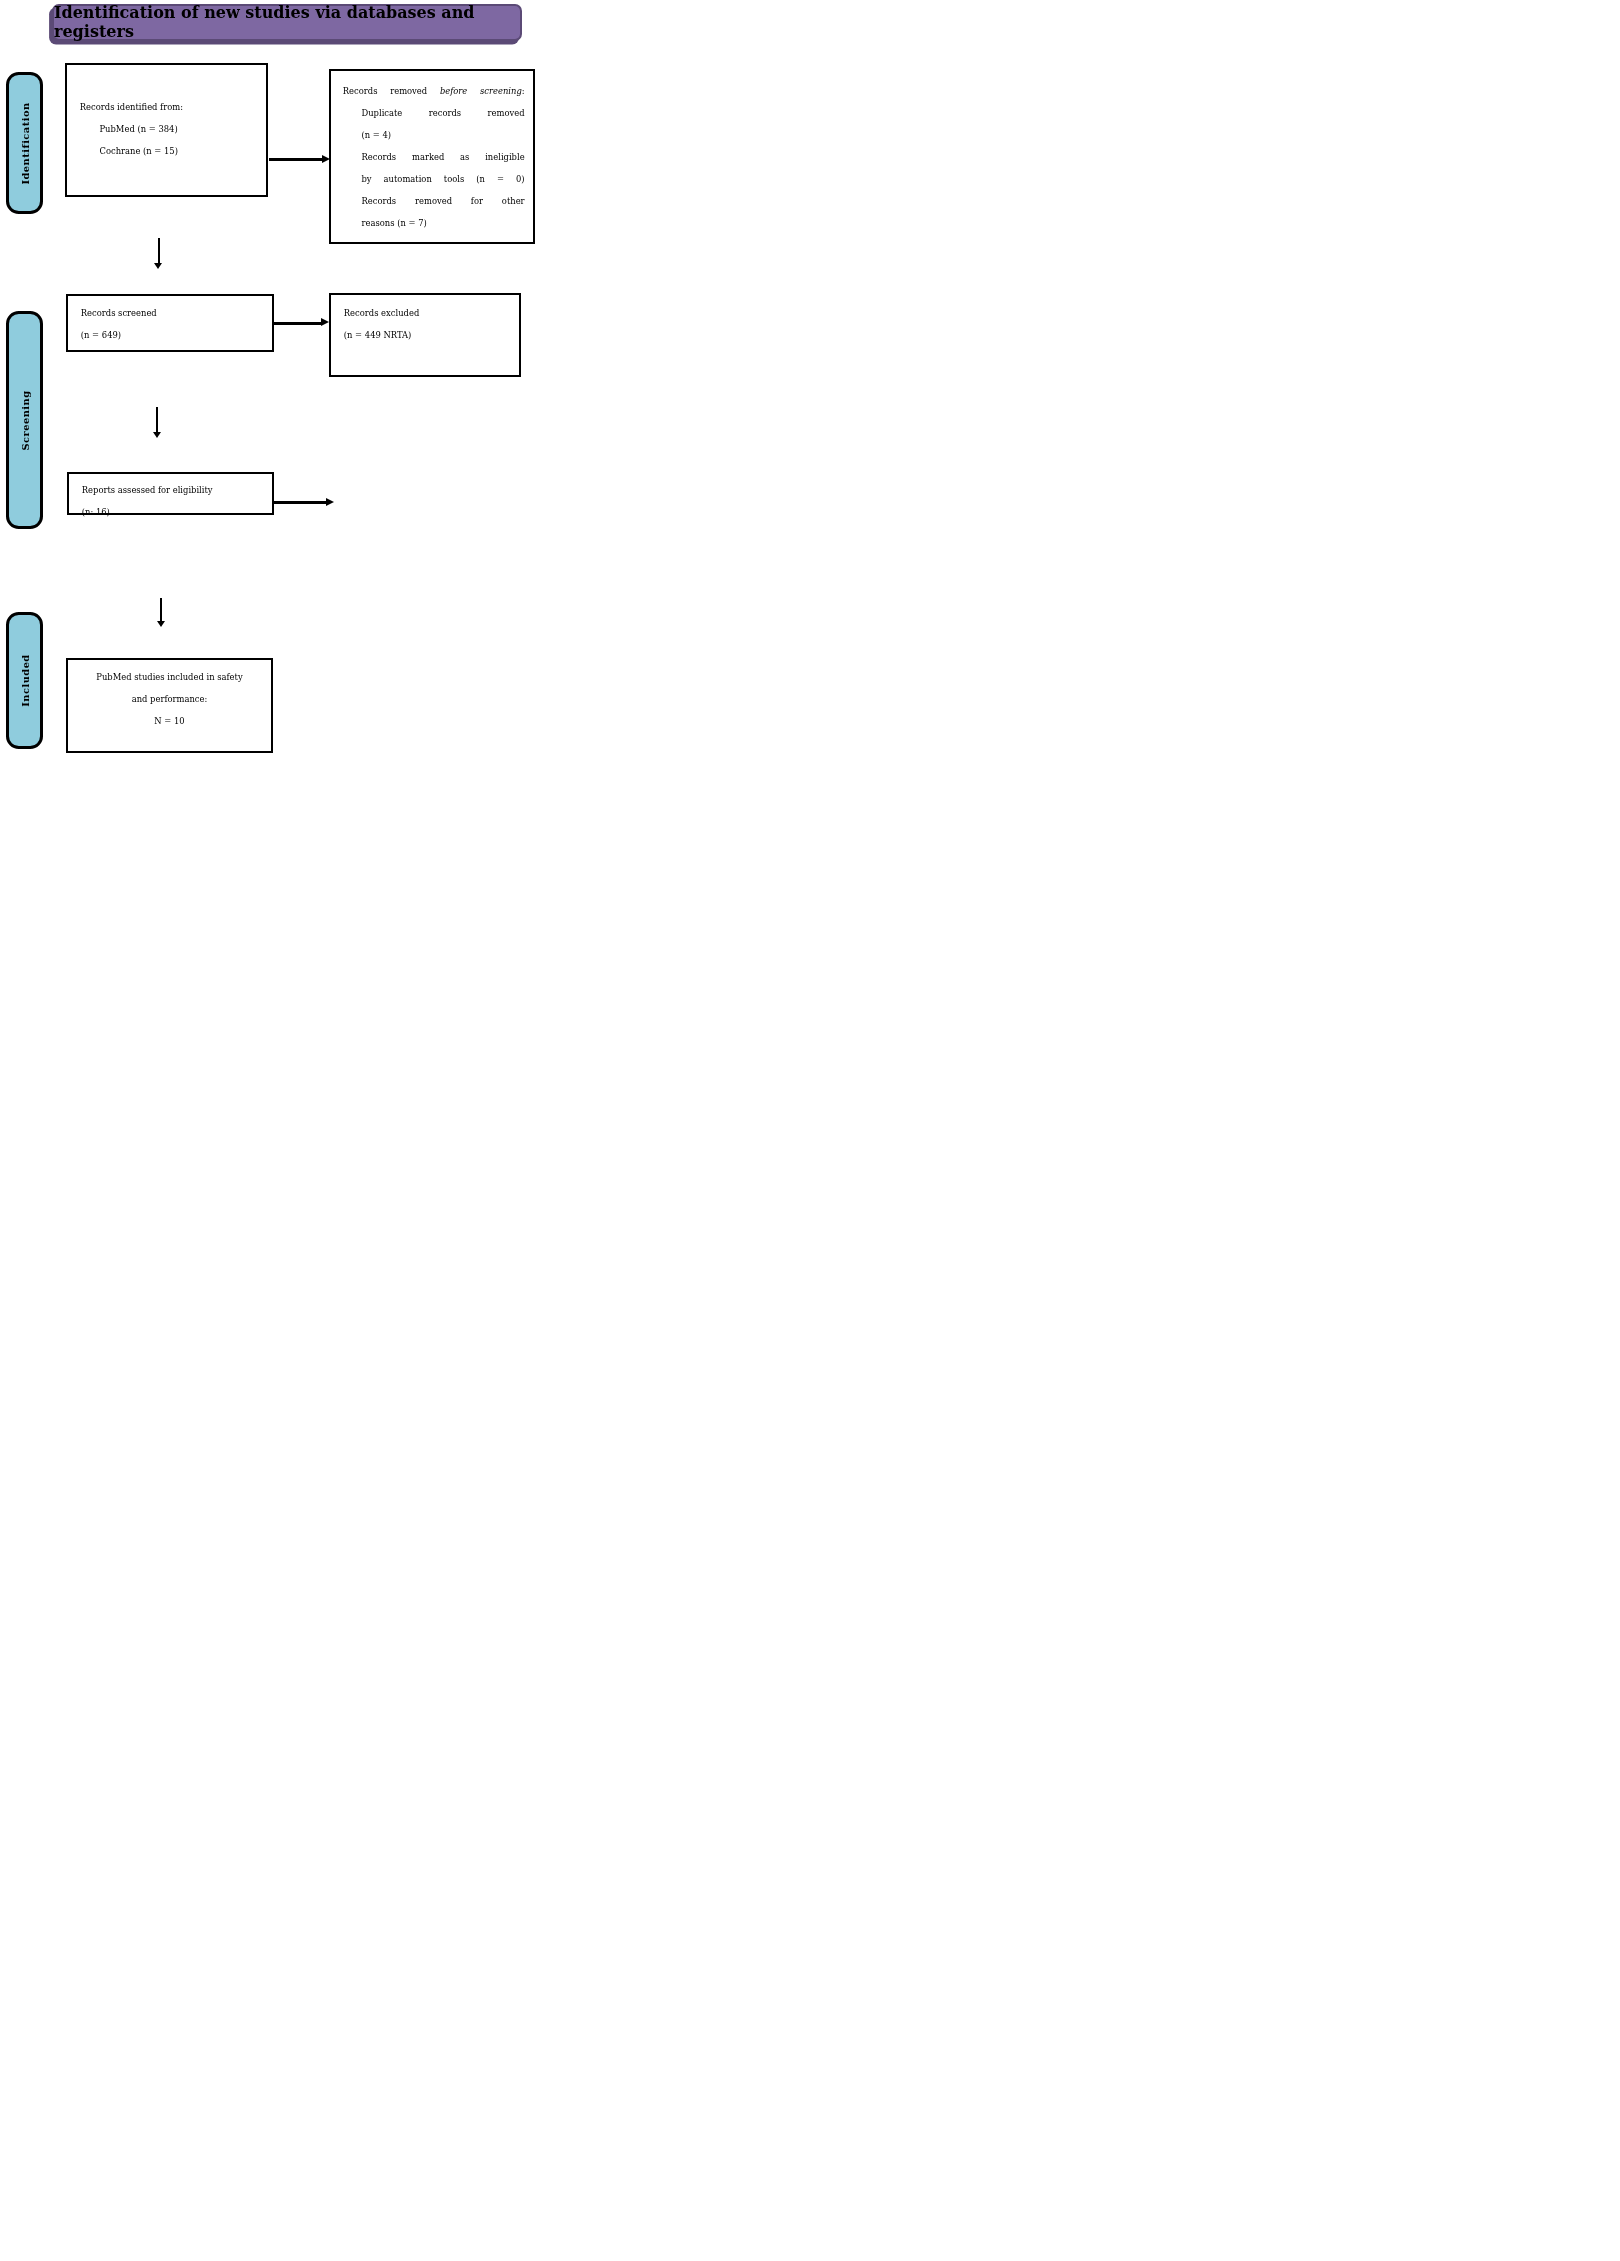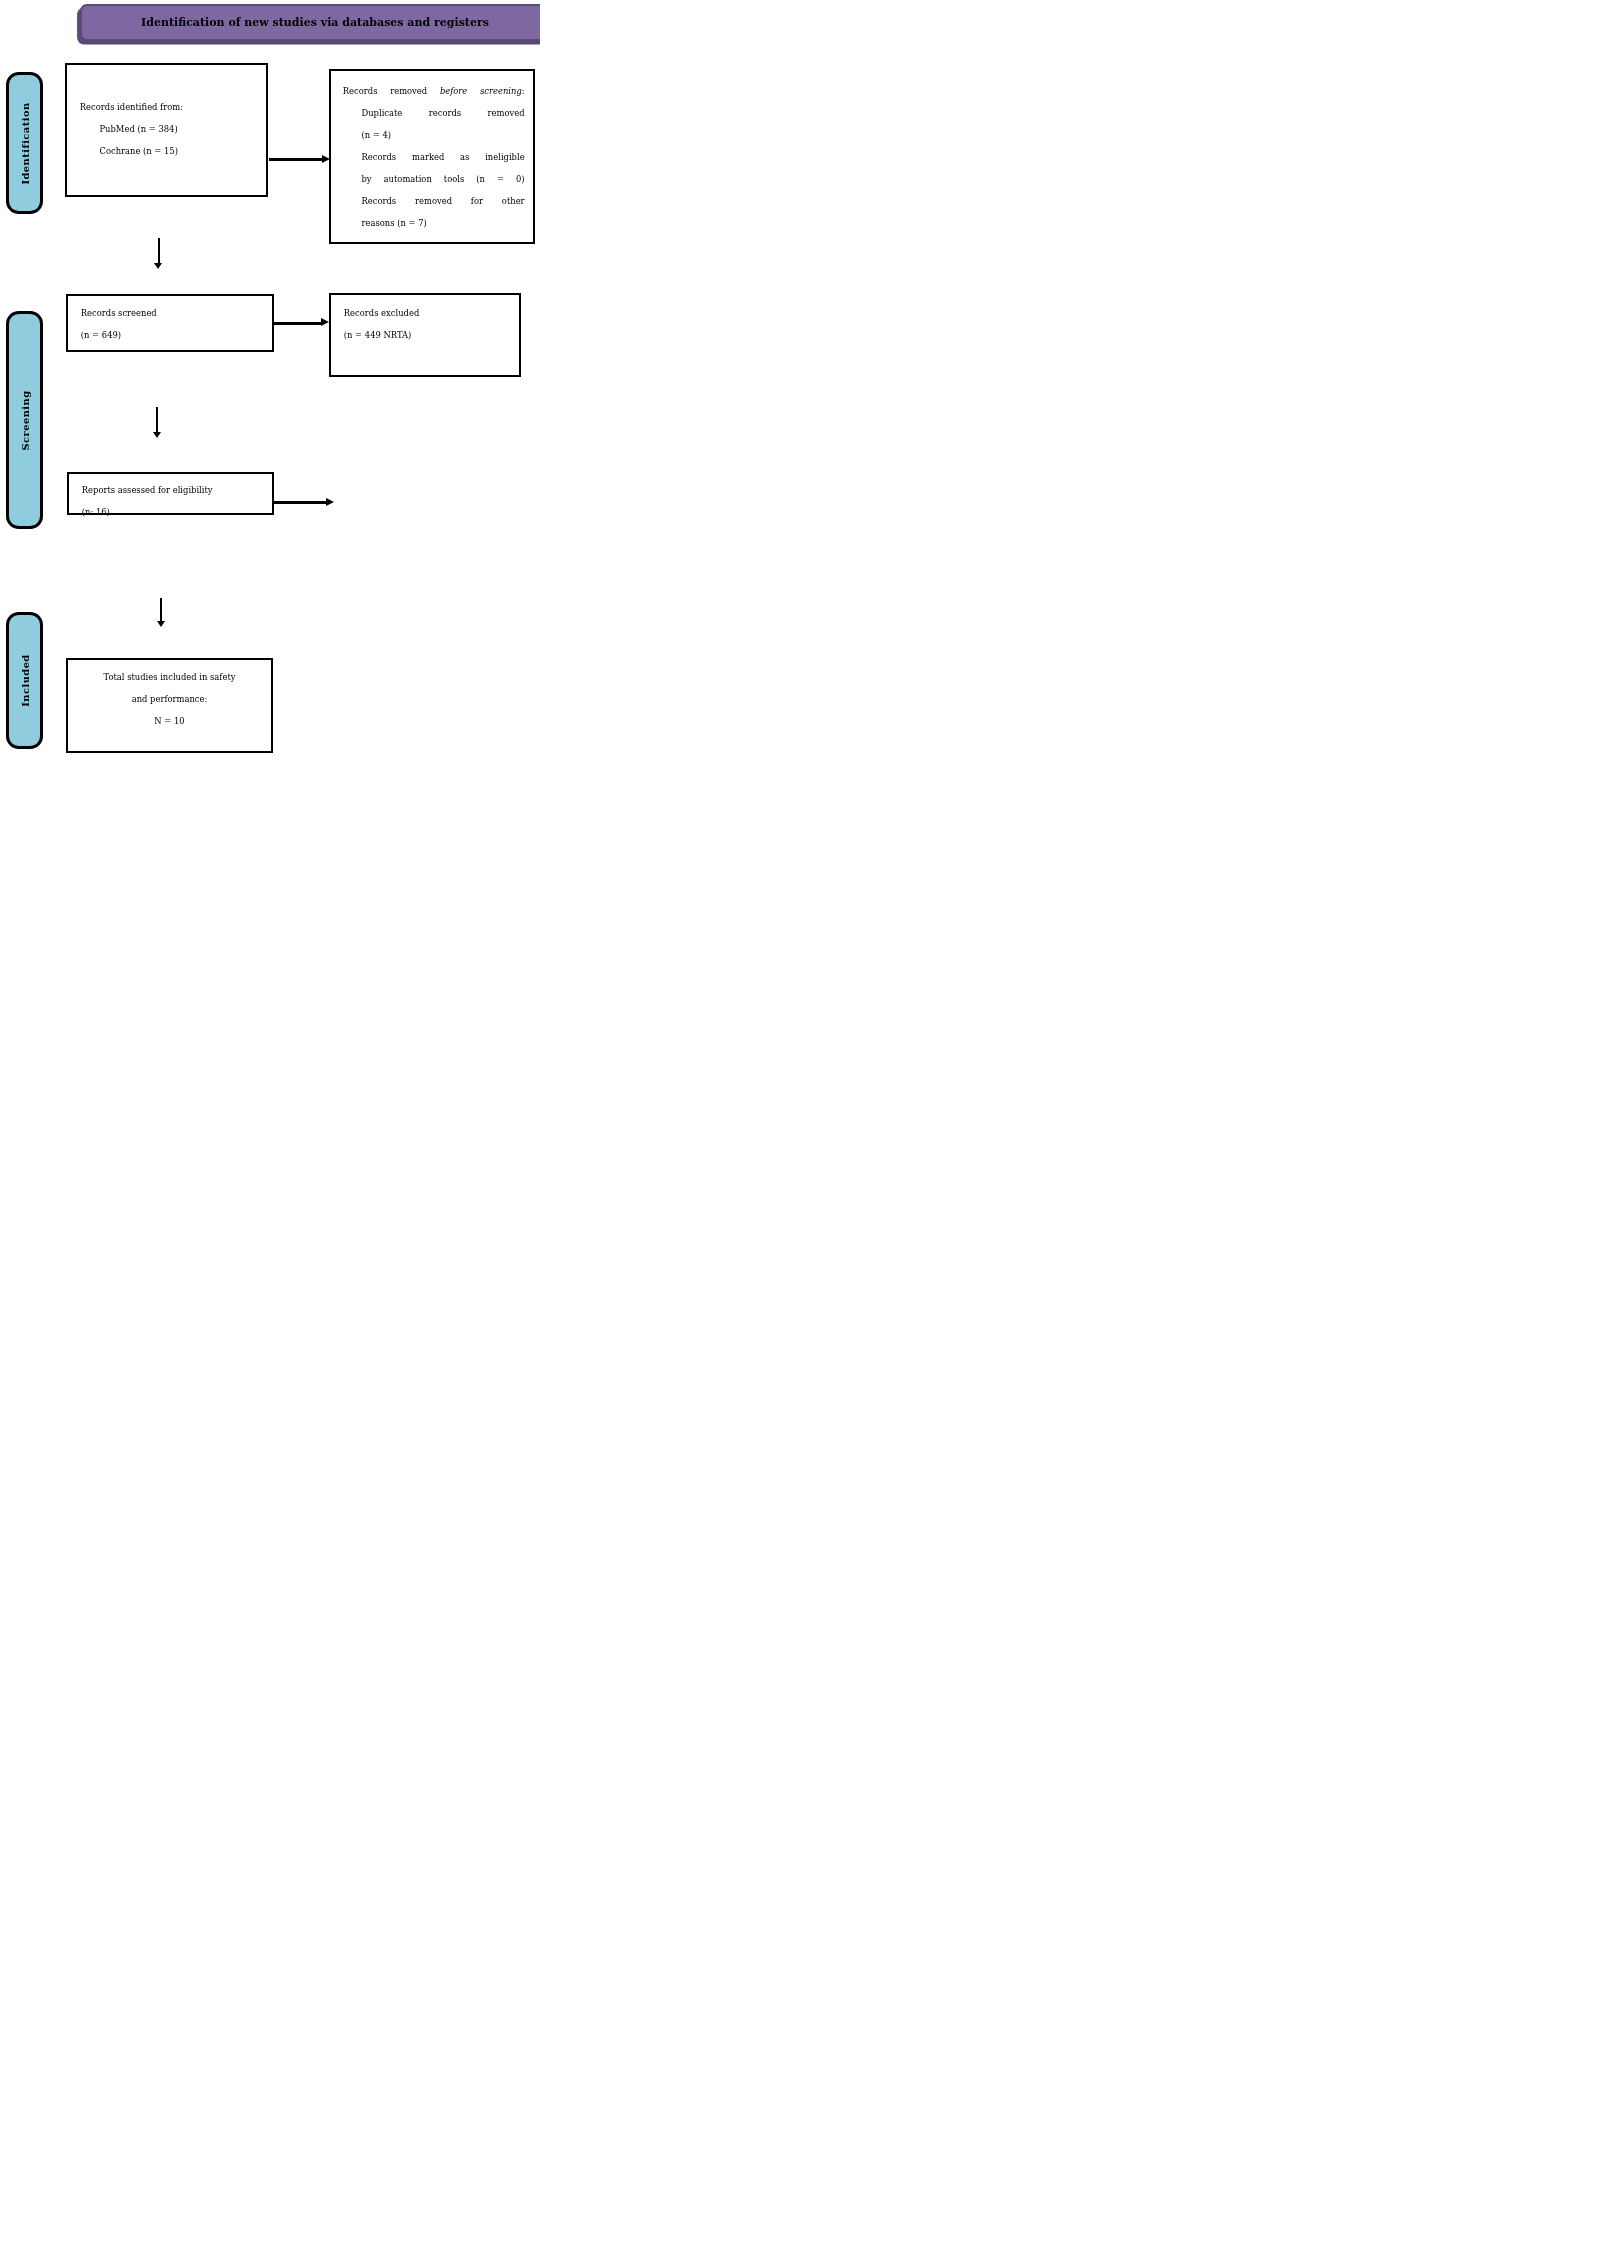--- a/index.html
+++ b/index.html
@@ -13,33 +13,33 @@
     position: relative;
     width: 540px;
     height: 754px;
     background: #ffffff;
     overflow: hidden;
   }
 
   
   .header-banner {
     position: absolute;
-    left: 80px; top: 3.9px;
+    left: 52px; top: 3.9px;
     width: 470px; height: 37px;
     box-sizing: border-box;
     background: var(--header-fill, #7e68a2);
     border: 2.9px solid var(--header-border, #5b4a76);
     border-radius: 6.9px;
     box-shadow: -2.9px 3.4px 0 0 var(--header-border, #5b4a76);
     display: flex;
     align-items: center;
     justify-content: center;
     text-align: left;
     font-weight: bold;
-    font-size: 11px;
+    font-size: 16px;
   }
 
   
   .stage {
     position: absolute;
     left: 6.4px;
     width: 37px;
     box-sizing: border-box;
     background: var(--stage-fill, #8fccdd);
     border: 3.4px solid var(--box-border, #000000);
@@ -155,21 +155,21 @@
     <div>(n = 449 NRTA)</div>
   </div>
 
   <div class="fbox box-assessed">
     <div>Reports assessed for eligibility</div>
     <div>(n: 16)</div>
   </div>
 
 
   <div class="fbox box-included">
-    <div>Total studies included in safety</div>
+    <div>PubMed studies included in safety</div>
     <div>and performance:</div>
     <div>N = 10</div>
   </div>
 
   <div class="arrow">
     <div class="hline" style="left:269px; top:158px; width:54px;"></div>
     <div class="hhead" style="left:322px; top:155px;"></div>
   </div>
   <div class="arrow">
     <div class="hline" style="left:274px; top:322px; width:48px;"></div>

